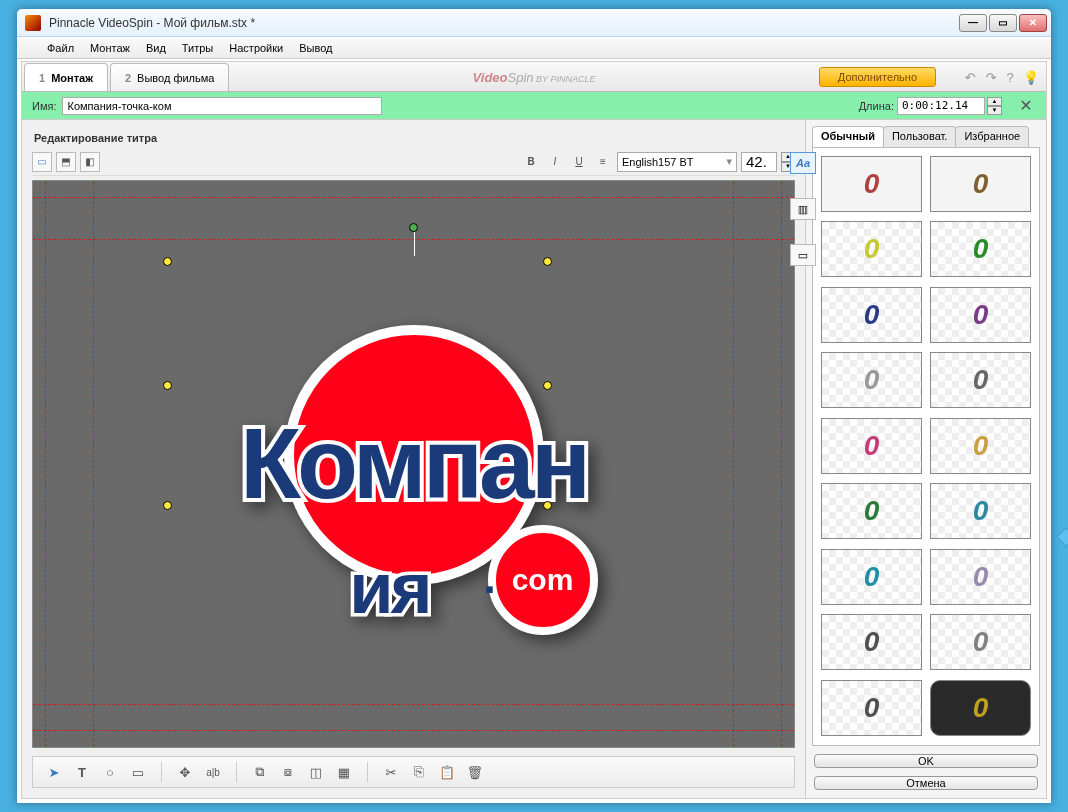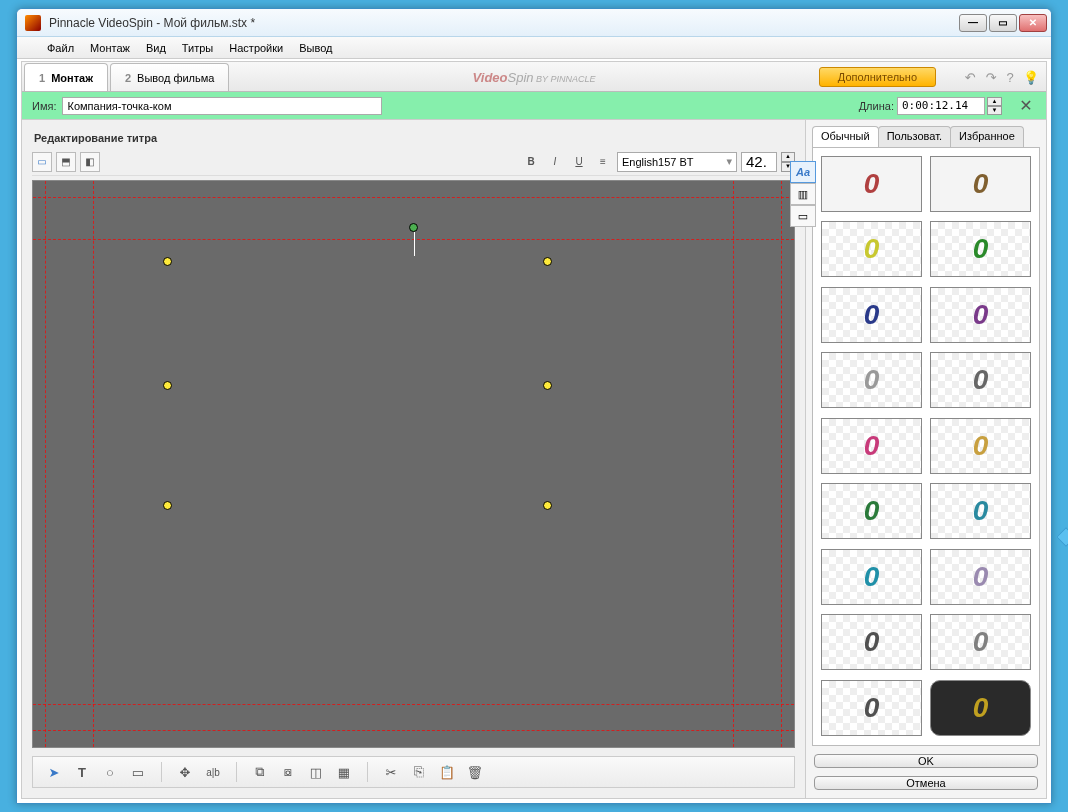--- a/index.html
+++ b/index.html
@@ -60,31 +60,31 @@
 .big-circle { width: 260px; height: 260px; background: #ff0018; border: 10px solid #fff; border-radius: 50%; margin: 0 auto; }
 .small-circle { width: 110px; height: 110px; background: #ff0018; border: 8px solid #fff; border-radius: 50%; position: absolute; right: 76px; bottom: -10px; display: flex; align-items: center; justify-content: center; font-size: 30px; font-weight: bold; color: #fff; }
 .small-circle::before { content: "."; position: absolute; left: -12px; bottom: 24px; color: #1a3a7a; font-size: 44px; }
 .big-text { position: absolute; left: 50%; top: 46%; transform: translate(-50%,-50%); font-size: 100px; font-weight: 900; color: #1a3a7a; -webkit-text-stroke: 8px #fff; paint-order: stroke fill; white-space: nowrap; letter-spacing: -4px; }
 .sub-text { position: absolute; left: 50%; bottom: -4px; transform: translateX(-80%); font-size: 72px; font-weight: 900; color: #1a3a7a; -webkit-text-stroke: 7px #fff; paint-order: stroke fill; letter-spacing: -3px; }
 
 .sel-handle { position: absolute; width: 9px; height: 9px; background: #ffeb3b; border: 1px solid #000; border-radius: 50%; }
 .rot-handle { position: absolute; width: 9px; height: 9px; background: #4caf50; border: 1px solid #000; border-radius: 50%; }
 .rot-line { position: absolute; width: 1px; background: #fff; }
 
-.shape-strip { position: absolute; left: 766px; top: 32px; width: 30px; display: flex; flex-direction: column; gap: 0; align-items: center; margin-top: 9px; }
+.shape-strip { position: absolute; left: 766px; top: 32px; width: 30px; display: flex; flex-direction: column; gap: 24px; align-items: center; }
 .strip-btn { width: 26px; height: 22px; border: 1px solid #bbb; background: #f8f8f8; display: flex; align-items: center; justify-content: center; font-size: 11px; cursor: pointer; }
 .strip-btn.active { border-color: #5599dd; background: #e8f2fc; }
 
 .bottom-toolbar { height: 32px; border: 1px solid #ccc; background: linear-gradient(#fafafa,#ececec); margin-top: 8px; display: flex; align-items: center; padding: 0 10px; gap: 6px; }
 .bt-sep { width: 1px; height: 20px; background: #ccc; margin: 0 6px; }
 .bt-btn { width: 22px; height: 22px; display: flex; align-items: center; justify-content: center; color: #555; font-size: 13px; cursor: pointer; }
 
 .style-tabs { display: flex; height: 22px; font-size: 11px; border-bottom: 1px solid #bbb; }
 .style-tab { padding: 3px 8px; border: 1px solid #bbb; border-bottom: none; background: #e8e8e8; cursor: pointer; border-radius: 4px 4px 0 0; margin-right: -1px; }
-.style-tab.active { background: #fff; font-weight: normal; }
+.style-tab.active { background: #fff; font-weight: bold; }
 
 .style-grid { flex: 1; border: 1px solid #bbb; border-top: none; background: #fff; padding: 8px; overflow-y: auto; display: grid; grid-template-columns: 1fr 1fr; gap: 8px; }
 .swatch { height: 56px; border: 1px solid #888; background-image: repeating-conic-gradient(#eee 0 25%, #fff 0 50%); background-size: 14px 14px; display: flex; align-items: center; justify-content: center; font-size: 28px; font-style: italic; font-weight: bold; cursor: pointer; }
 
 .dialog-btns { display: flex; gap: 8px; padding: 8px 2px 2px; flex-direction: column; }
 .dlg-btn { flex: 1; height: 24px; border: 1px solid #999; background: linear-gradient(#fafafa,#e4e4e4); border-radius: 4px; font-size: 11px; cursor: pointer; }
 
 .diamond { position: absolute; right: -5px; top: 530px; width: 14px; height: 14px; background: #5bc0f0; transform: rotate(45deg); border: 1px solid #3a9cd0; }
 </style>
 </head>
@@ -182,20 +182,26 @@
         <div class="canvas-wrap">
           <div class="safe-v" style="left:60px"></div>
           <div class="safe-v" style="right:60px"></div>
           <div class="safe-v" style="left:12px"></div>
           <div class="safe-v" style="right:12px"></div>
           <div class="safe-h" style="top:16px"></div>
           <div class="safe-h" style="bottom:16px"></div>
           <div class="safe-h" style="top:58px"></div>
           <div class="safe-h" style="bottom:42px"></div>
 
+          <div class="logo-group" style="width:520px;height:300px">
+            <div class="big-circle"></div>
+            <div class="big-text">Компан</div>
+            <div class="sub-text">ия</div>
+            <div class="small-circle">com</div>
+          </div>
 
           <div class="rot-handle" style="left:50%;top:42px;margin-left:-5px"></div>
           <div class="rot-line" style="left:50%;top:51px;height:24px"></div>
           <div class="sel-handle" style="left:130px;top:76px"></div>
           <div class="sel-handle" style="left:510px;top:76px"></div>
           <div class="sel-handle" style="left:130px;top:200px"></div>
           <div class="sel-handle" style="left:510px;top:200px"></div>
           <div class="sel-handle" style="left:130px;top:320px"></div>
           <div class="sel-handle" style="left:510px;top:320px"></div>
         </div>

